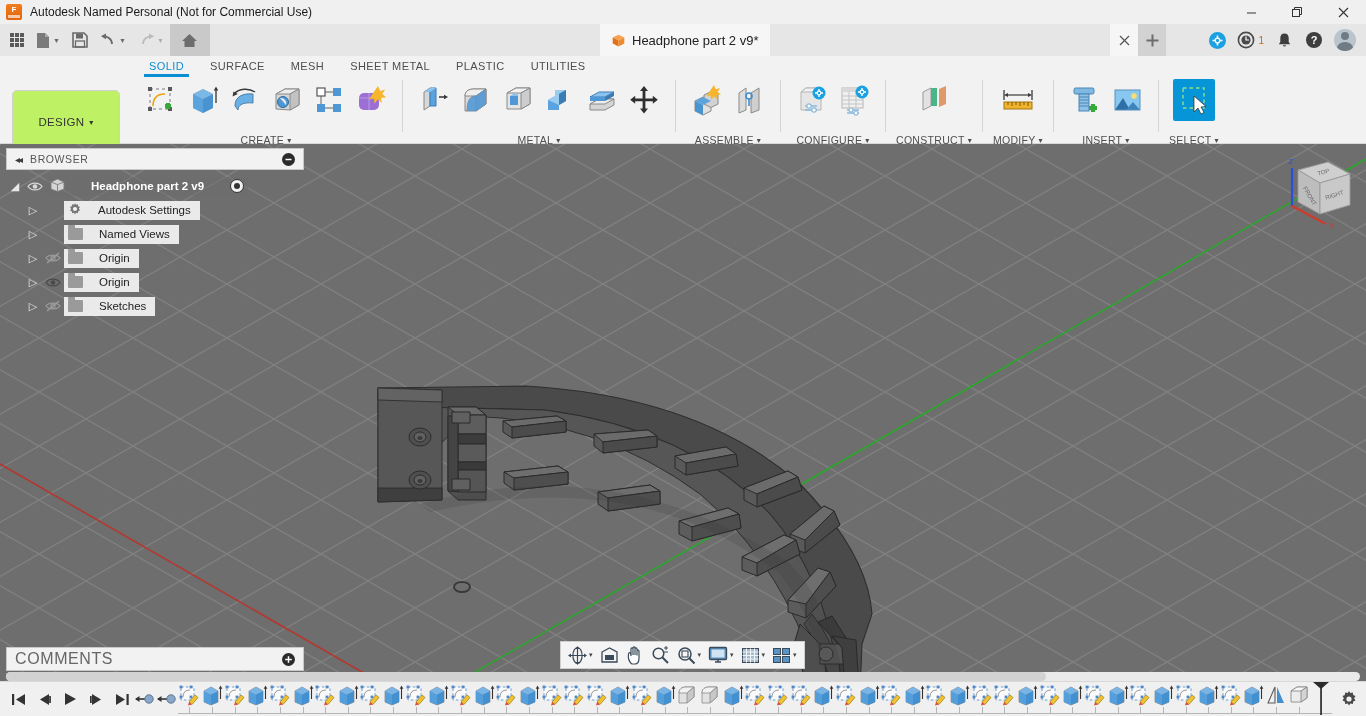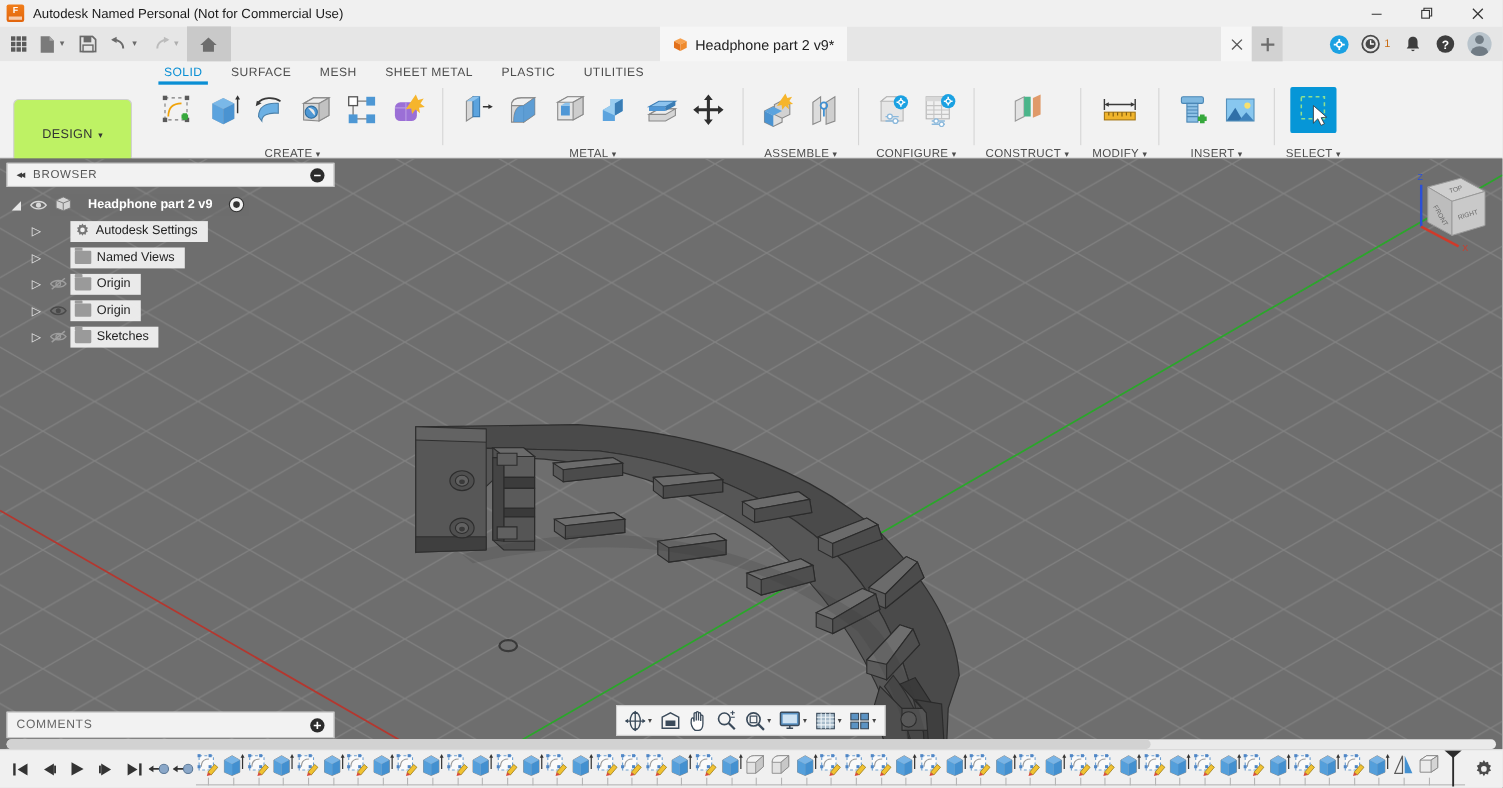--- a/index.html
+++ b/index.html
@@ -156,21 +156,21 @@
     background: #2b2b2b; color: #fff; font-size: 11px; line-height: 11px;
     display: flex; align-items: center; justify-content: center;
   }
   .tree { position: absolute; left: 6px; top: 30px; width: 300px; font-size: 11.5px; }
   .tnode { display: flex; align-items: center; height: 24px; }
   .tnode .twist {
     width: 18px; text-align: center; color: #e8e8e8; font-size: 11px; flex: 0 0 18px;
   }
   .tnode .eye { width: 22px; display: flex; align-items: center; justify-content: center; flex: 0 0 22px; }
   .tchip {
-    display: flex; align-items: center; gap: 5px; height: 19px;
+    display: flex; align-items: center; gap: 16px; height: 19px;
     background: rgba(244,244,244,.92); padding: 0 9px 0 4px;
     color: #222;
   }
   .tchip.root { background: rgba(110,110,110,.55); color: #fff; padding-right: 4px; }
   .tchip.root .rootlabel { font-weight: bold; padding: 0 10px; }
   .folder {
     width: 15px; height: 12px; background: #9a9a9a; position: relative; border-radius: 1px;
     flex: 0 0 15px;
   }
   .folder:before {
@@ -181,21 +181,21 @@
     width: 14px; height: 14px; border-radius: 50%; border: 1.5px solid #333;
     display: flex; align-items: center; justify-content: center; background:#f1f1f1;
   }
   .radio-dot i { width: 6px; height: 6px; border-radius: 50%; background: #333; }
 
   
   .comments {
     position: absolute; left: 6px; bottom: 10px; width: 298px; height: 24px;
     background: #f2f2f2; border: 1px solid #c8c8c8;
     display: flex; align-items: center; padding: 0 8px;
-    font-size: 11px; color: #666; letter-spacing: .6px;
+    font-size: 16px; color: #666; letter-spacing: .6px;
   }
   .comments .plus {
     margin-left: auto; width: 13px; height: 13px; border-radius: 50%;
     background: #2b2b2b; color: #fff; font-size: 11px;
     display: flex; align-items: center; justify-content: center; line-height: 0;
   }
 
   
   .navbar {
     position: absolute; left: 560px; bottom: 12px; height: 28px;

